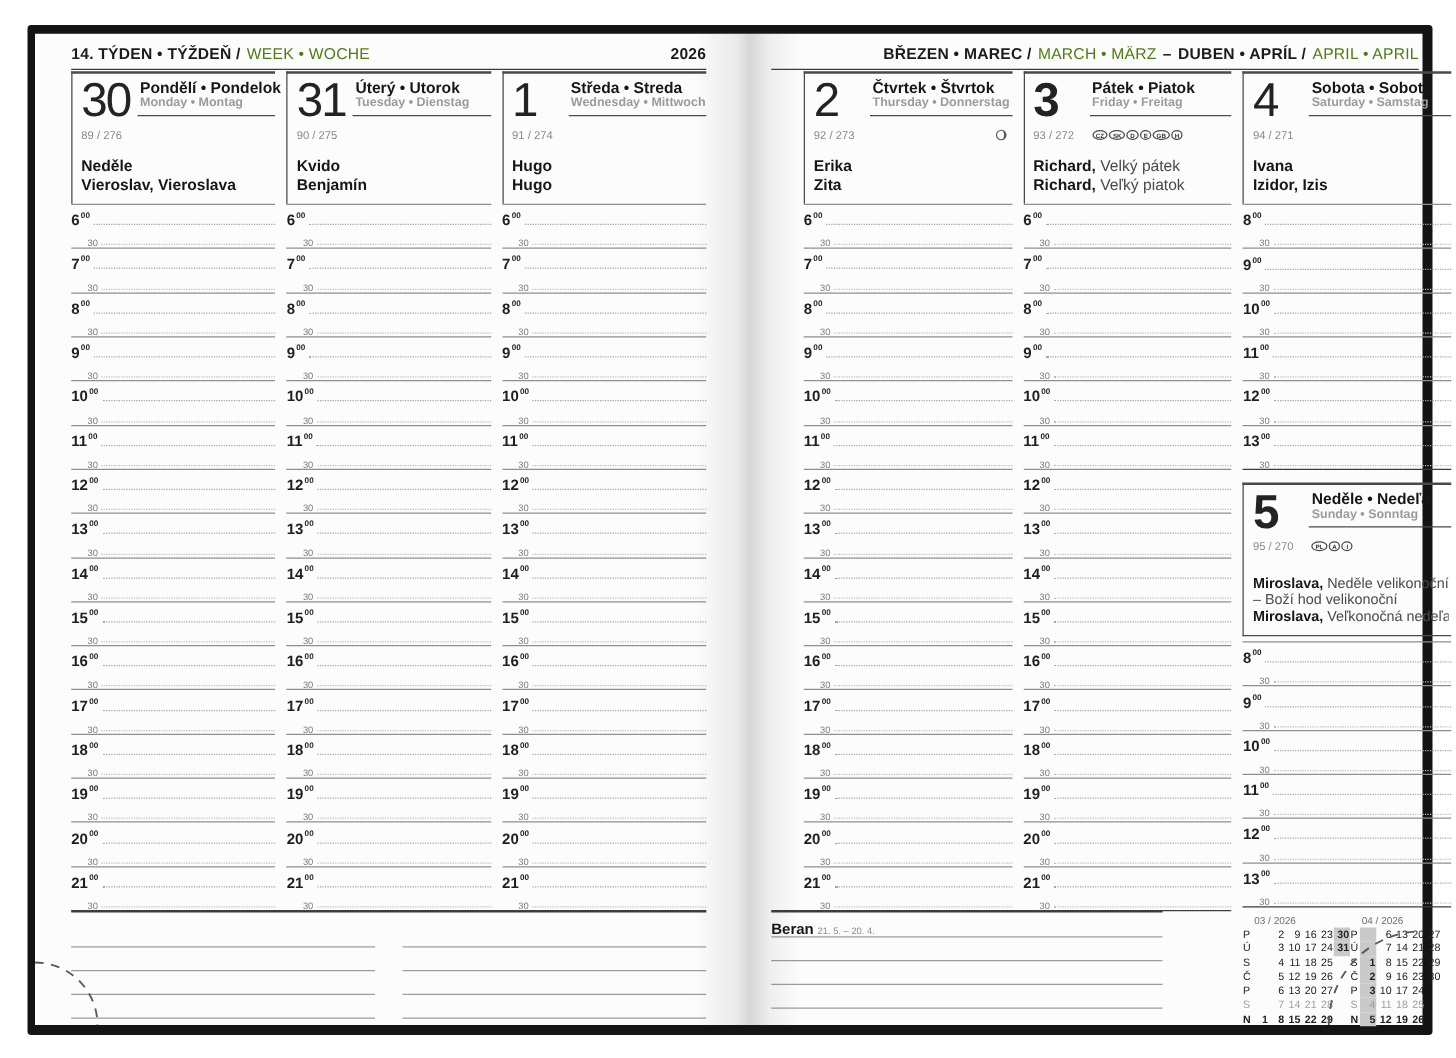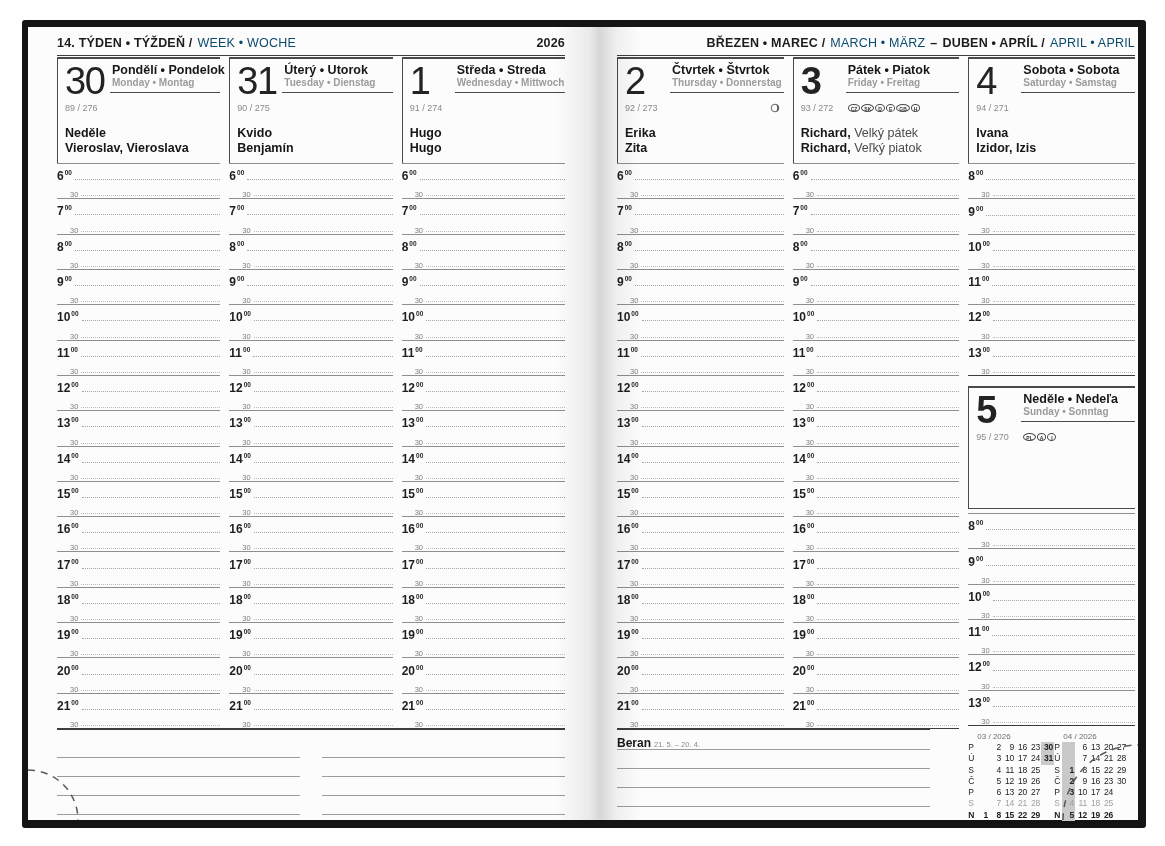--- a/index.html
+++ b/index.html
@@ -6,29 +6,29 @@
   body{font-family:"Liberation Sans", sans-serif; -webkit-font-smoothing:antialiased;}
   .canvas{position:relative;width:1165px;height:846px;background:#ffffff;overflow:hidden;}
   .frame{position:absolute;left:22px;top:20px;width:1124px;height:808px;background:#141414;border-radius:3px;}
   .pages{position:absolute;left:6px;top:7px;right:8px;bottom:8px;background:#fcfcfc;}
   .gutter{position:absolute;left:527px;top:0;width:86px;height:100%;
     background:linear-gradient(90deg, rgba(0,0,0,0) 0%, rgba(0,0,0,0.07) 40%, rgba(0,0,0,0.15) 52%, rgba(0,0,0,0.05) 72%, rgba(0,0,0,0) 100%);}
   
   .pghead{position:absolute;top:9px;height:20px;border-bottom:1.5px solid #3d3d3d;
     font-size:12.5px;letter-spacing:.2px;display:flex;padding-bottom:2px;box-sizing:border-box;}
   .pghead .b{font-weight:bold;color:#1c1c1c;}
-  .pghead .g{color:#0c4a6e;margin-left:5px;}
+  .pghead .g{color:#4d7c0f;margin-left:5px;}
   .pghead .sp{flex:1;}
   #left-head{left:29px;width:508px;}
   #right-head{left:589px;width:518px;justify-content:flex-end;}
   #right-head span{margin-left:5px;}
   
   .cols{position:absolute;top:30px;display:flex;gap:9px;}
   #left-cols{left:29px;width:508px;height:671px;}
-  #right-cols{left:589px;width:518px;height:763px;}
+  #right-cols{left:615px;width:518px;height:763px;}
   .daycol{flex:1;display:flex;flex-direction:column;min-width:0;}
   
   .dayhead{height:106px;border-top:2px solid #4a4a4a;border-left:1.5px solid #4a4a4a;
     position:relative;box-sizing:border-box;padding:3px 0 0 7px;flex:none;}
   .dayhead.sunday{height:123px;border-bottom:1.5px solid #4a4a4a;}
   .dh-top{display:flex;align-items:flex-start;}
   .dh-num{font-size:38px;line-height:38px;color:#232323;min-width:45px;letter-spacing:-1.5px;font-weight:normal;}
   .dh-num.bold{font-weight:bold;letter-spacing:-.5px;}
   .dh-titles{flex:1;border-bottom:1.5px solid #4a4a4a;padding:1px 0 4px 2px;min-width:0;}
   .dh-cz{font-size:12.5px;font-weight:bold;color:#171717;line-height:14px;white-space:nowrap;}
@@ -1192,20 +1192,25 @@
                 </div>
               </div>
               <div class="dh-row2">
                 <div class="dh-doy">95 / 270</div>
                 <div class="dh-badges">
                   <span class="badge">PL</span>
                   <span class="badge">A</span>
                   <span class="badge">I</span>
                 </div>
               </div>
+              <div class="dh-entries">
+                <div class="entry"><b>Miroslava,</b><span class="n"> Neděle velikonoční</span></div>
+                <div class="entry"><span class="n">– Boží hod velikonoční</span></div>
+                <div class="entry"><b>Miroslava,</b><span class="n"> Veľkonočná nedeľa</span></div>
+              </div>
             </div>
             <div class="tgrid weekend grid-end" style="margin-top: 4px;">
               <div class="hcell">
                 <div class="hrow">
                   <span class="hnum">8</span>
                   <span class="hsup">00</span>
                   <span class="hlead"></span>
                 </div>
                 <div class="mrow">
                   <span class="mnum">30</span>

